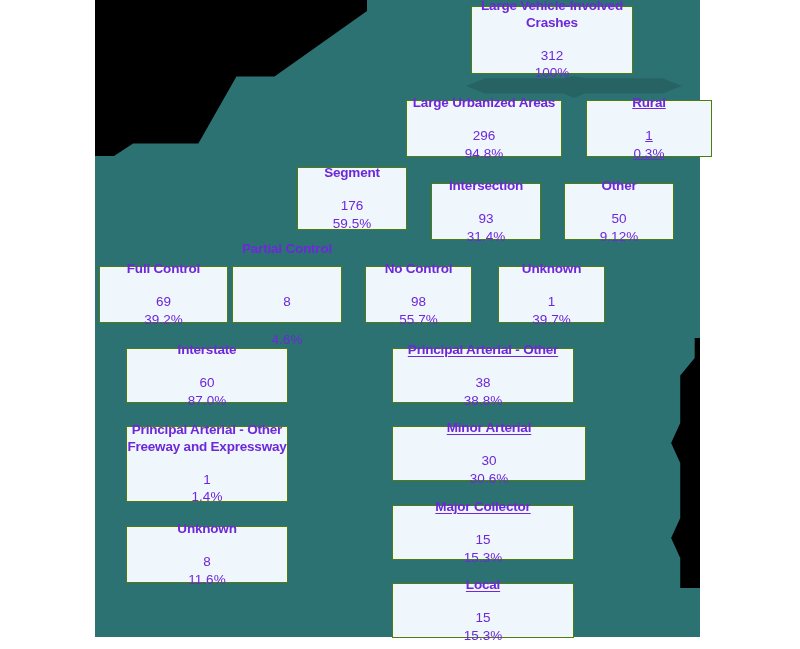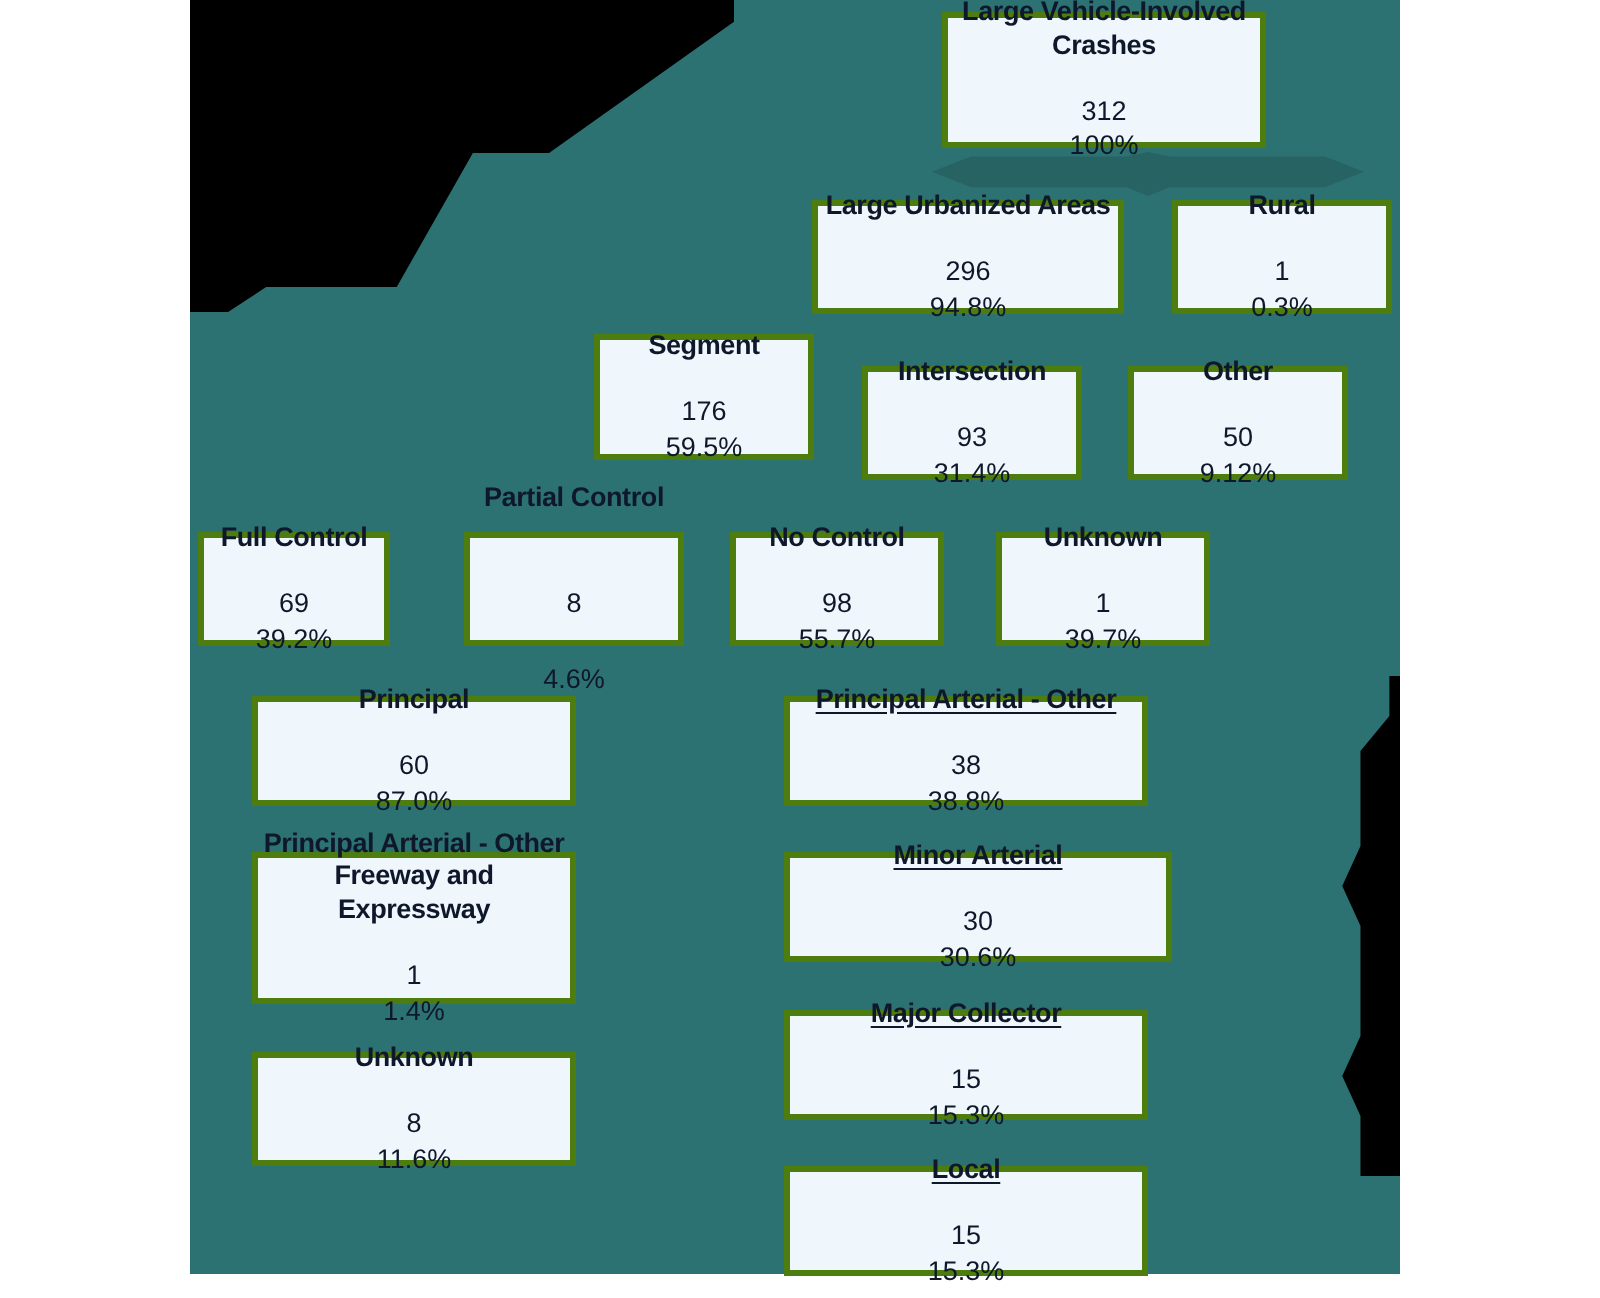--- a/index.html
+++ b/index.html
@@ -93,22 +93,22 @@
       45% 80%,
       9% 80%
     );
   }
 
   
   .node {
     position: absolute;
     box-sizing: border-box;
     background: #eff6fc;
-    border: 3px solid #4d7c0f;
-    color: #0f172a;
+    border: 1px solid #4d7c0f;
+    color: #6d28d9;
     display: flex;
     flex-direction: column;
     align-items: center;
     justify-content: center;
     text-align: center;
     line-height: 1.22;
   }
   .node .n-title {
     font-weight: bold;
     font-size: 13.5px;
@@ -144,62 +144,62 @@
         <div class="n-title">Large Vehicle-Involved
 Crashes</div>
         <div class="n-count">312</div>
         <div class="n-pct">100%</div>
       </div>
       <div class="node" style="left: 406px; top: 100px; width: 156px; height: 57px;">
         <div class="n-title">Large Urbanized Areas</div>
         <div class="n-count">296</div>
         <div class="n-pct">94.8%</div>
       </div>
-      <div class="node" style="left: 586px; top: 100px; width: 110px; height: 57px;">
+      <div class="node" style="left: 586px; top: 100px; width: 126px; height: 57px; text-decoration: underline;">
         <div class="n-title">Rural</div>
         <div class="n-count">1</div>
         <div class="n-pct">0.3%</div>
       </div>
       <div class="node" style="left: 297px; top: 167px; width: 110px; height: 63px;">
         <div class="n-title">Segment</div>
         <div class="n-count">176</div>
         <div class="n-pct">59.5%</div>
       </div>
       <div class="node" style="left: 431px; top: 183px; width: 110px; height: 57px;">
         <div class="n-title">Intersection</div>
         <div class="n-count">93</div>
         <div class="n-pct">31.4%</div>
       </div>
       <div class="node" style="left: 564px; top: 183px; width: 110px; height: 57px;">
         <div class="n-title">Other</div>
         <div class="n-count">50</div>
         <div class="n-pct">9.12%</div>
       </div>
-      <div class="node" style="left: 99px; top: 266px; width: 96px; height: 57px;">
+      <div class="node" style="left: 99px; top: 266px; width: 129px; height: 57px;">
         <div class="n-title">Full Control</div>
         <div class="n-count">69</div>
         <div class="n-pct">39.2%</div>
       </div>
       <div class="node" style="left: 232px; top: 266px; width: 110px; height: 57px; gap: 20px;">
         <div class="n-title">Partial Control</div>
         <div class="n-count">8</div>
         <div class="n-pct">4.6%</div>
       </div>
       <div class="node" style="left: 365px; top: 266px; width: 107px; height: 57px;">
         <div class="n-title">No Control</div>
         <div class="n-count">98</div>
         <div class="n-pct">55.7%</div>
       </div>
       <div class="node" style="left: 498px; top: 266px; width: 107px; height: 57px;">
         <div class="n-title">Unknown</div>
         <div class="n-count">1</div>
         <div class="n-pct">39.7%</div>
       </div>
       <div class="node" style="left: 126px; top: 348px; width: 162px; height: 55px;">
-        <div class="n-title">Principal</div>
+        <div class="n-title">Interstate</div>
         <div class="n-count">60</div>
         <div class="n-pct">87.0%</div>
       </div>
       <div class="node" style="left: 126px; top: 426px; width: 162px; height: 76px;">
         <div class="n-title">Principal Arterial - Other
 Freeway and Expressway</div>
         <div class="n-count">1</div>
         <div class="n-pct">1.4%</div>
       </div>
       <div class="node" style="left: 126px; top: 526px; width: 162px; height: 57px;">

